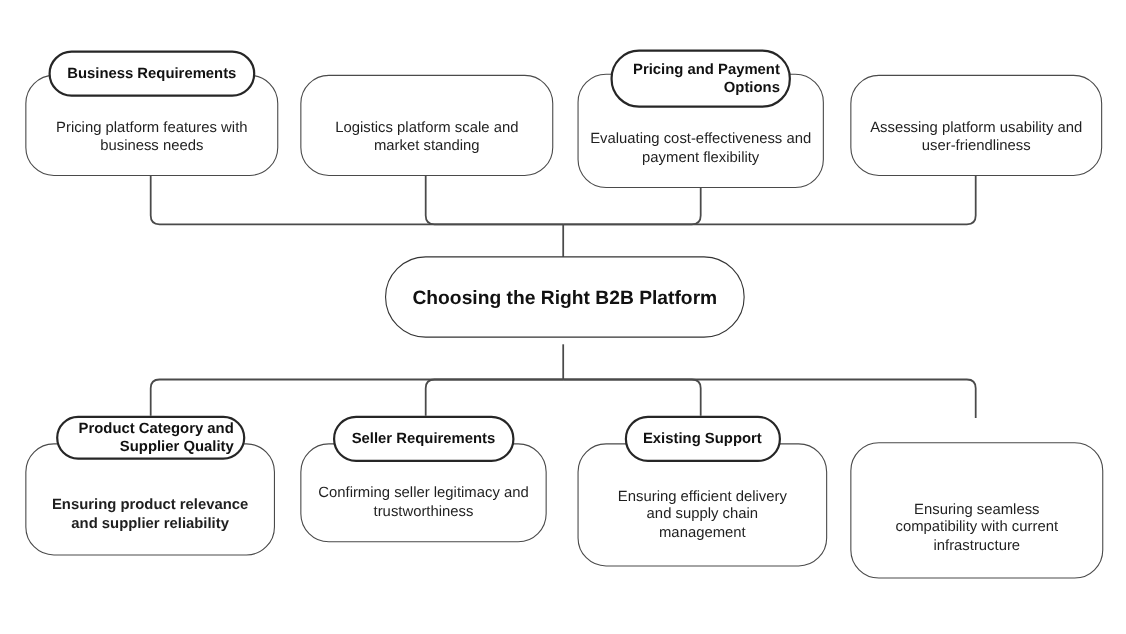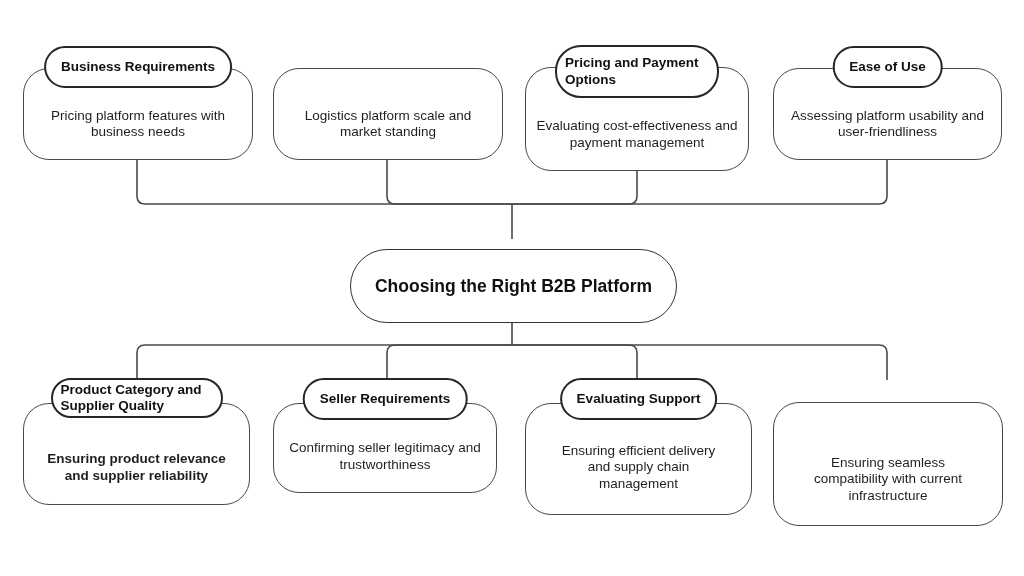--- a/index.html
+++ b/index.html
@@ -49,34 +49,34 @@
   .card-pill {
     position: absolute;
     left: 50%;
     transform: translateX(-50%);
     background: #ffffff;
     border: 2px solid #262626;
     border-radius: 26px;
     display: flex;
     align-items: center;
     justify-content: center;
-    text-align: left;
+    text-align: right;
     font-size: 13.5px;
     font-weight: bold;
     color: #111111;
     line-height: 1.2;
     padding: 0 15px;
     width: max-content;
     z-index: 2;
   }
   .pill-wrap { white-space: normal; padding: 16px 8px; }
 
   .center-node {
     position: absolute;
-    left: 350px; top: 249px;
+    left: 350px; top: 233px;
     width: 327px; height: 74px;
     background: #ffffff;
     border: 1.8px solid #333333;
     border-radius: 37px;
     display: flex;
     align-items: center;
     justify-content: center;
     font-size: 17.5px;
     font-weight: bold;
     color: #111111;
@@ -111,30 +111,29 @@
   </div>
 
   <div class="card" style="left:273px; top:68px; width:230px; height:92px;">
     <div class="card-box" style="padding-top:20px;">
       <div class="card-desc">Logistics platform scale and market standing</div>
     </div>
   </div>
 
   <div class="card" style="left:525px; top:67px; width:224px; height:104px;">
     <div class="card-box" style="padding-top:31px;">
-      <div class="card-desc">Evaluating cost-effectiveness and payment management</div>
+      <div class="card-desc">Evaluating cost-effectiveness and payment flexibility</div>
     </div>
     <div class="card-pill pill-wrap" style="top:-22px; height:53px; width:164px;">Pricing and Payment Options</div>
   </div>
 
   <div class="card" style="left:773px; top:68px; width:229px; height:92px;">
     <div class="card-box" style="padding-top:20px;">
       <div class="card-desc">Assessing platform usability and user-friendliness</div>
     </div>
-    <div class="card-pill" style="top:-22px; height:42px;">Ease of Use</div>
   </div>
 
   <div class="center-node">Choosing the Right B2B Platform</div>
 
   <div class="card" style="left:23px; top:403px; width:227px; height:102px;">
     <div class="card-box" style="padding-top:27px;font-weight:bold;">
       <div class="card-desc">Ensuring product relevance and supplier reliability</div>
     </div>
     <div class="card-pill pill-wrap" style="top:-25px; height:40px; width:172px;">Product Category and Supplier Quality</div>
   </div>
@@ -143,21 +142,21 @@
     <div class="card-box" style="padding-top:17px;">
       <div class="card-desc">Confirming seller legitimacy and trustworthiness</div>
     </div>
     <div class="card-pill" style="top:-25px; height:42px;">Seller Requirements</div>
   </div>
 
   <div class="card" style="left:525px; top:403px; width:227px; height:112px;">
     <div class="card-box" style="padding-top:17px;">
       <div class="card-desc" style="max-width:175px;">Ensuring efficient delivery and supply chain management</div>
     </div>
-    <div class="card-pill" style="top:-25px; height:42px;">Evaluating Support</div>
+    <div class="card-pill" style="top:-25px; height:42px;">Existing Support</div>
   </div>
 
   <div class="card" style="left:773px; top:402px; width:230px; height:124px;">
     <div class="card-box" style="padding-top:31px;">
       <div class="card-desc" style="max-width:185px;">Ensuring seamless compatibility with current infrastructure</div>
     </div>
   </div>
 
 </div>
 

